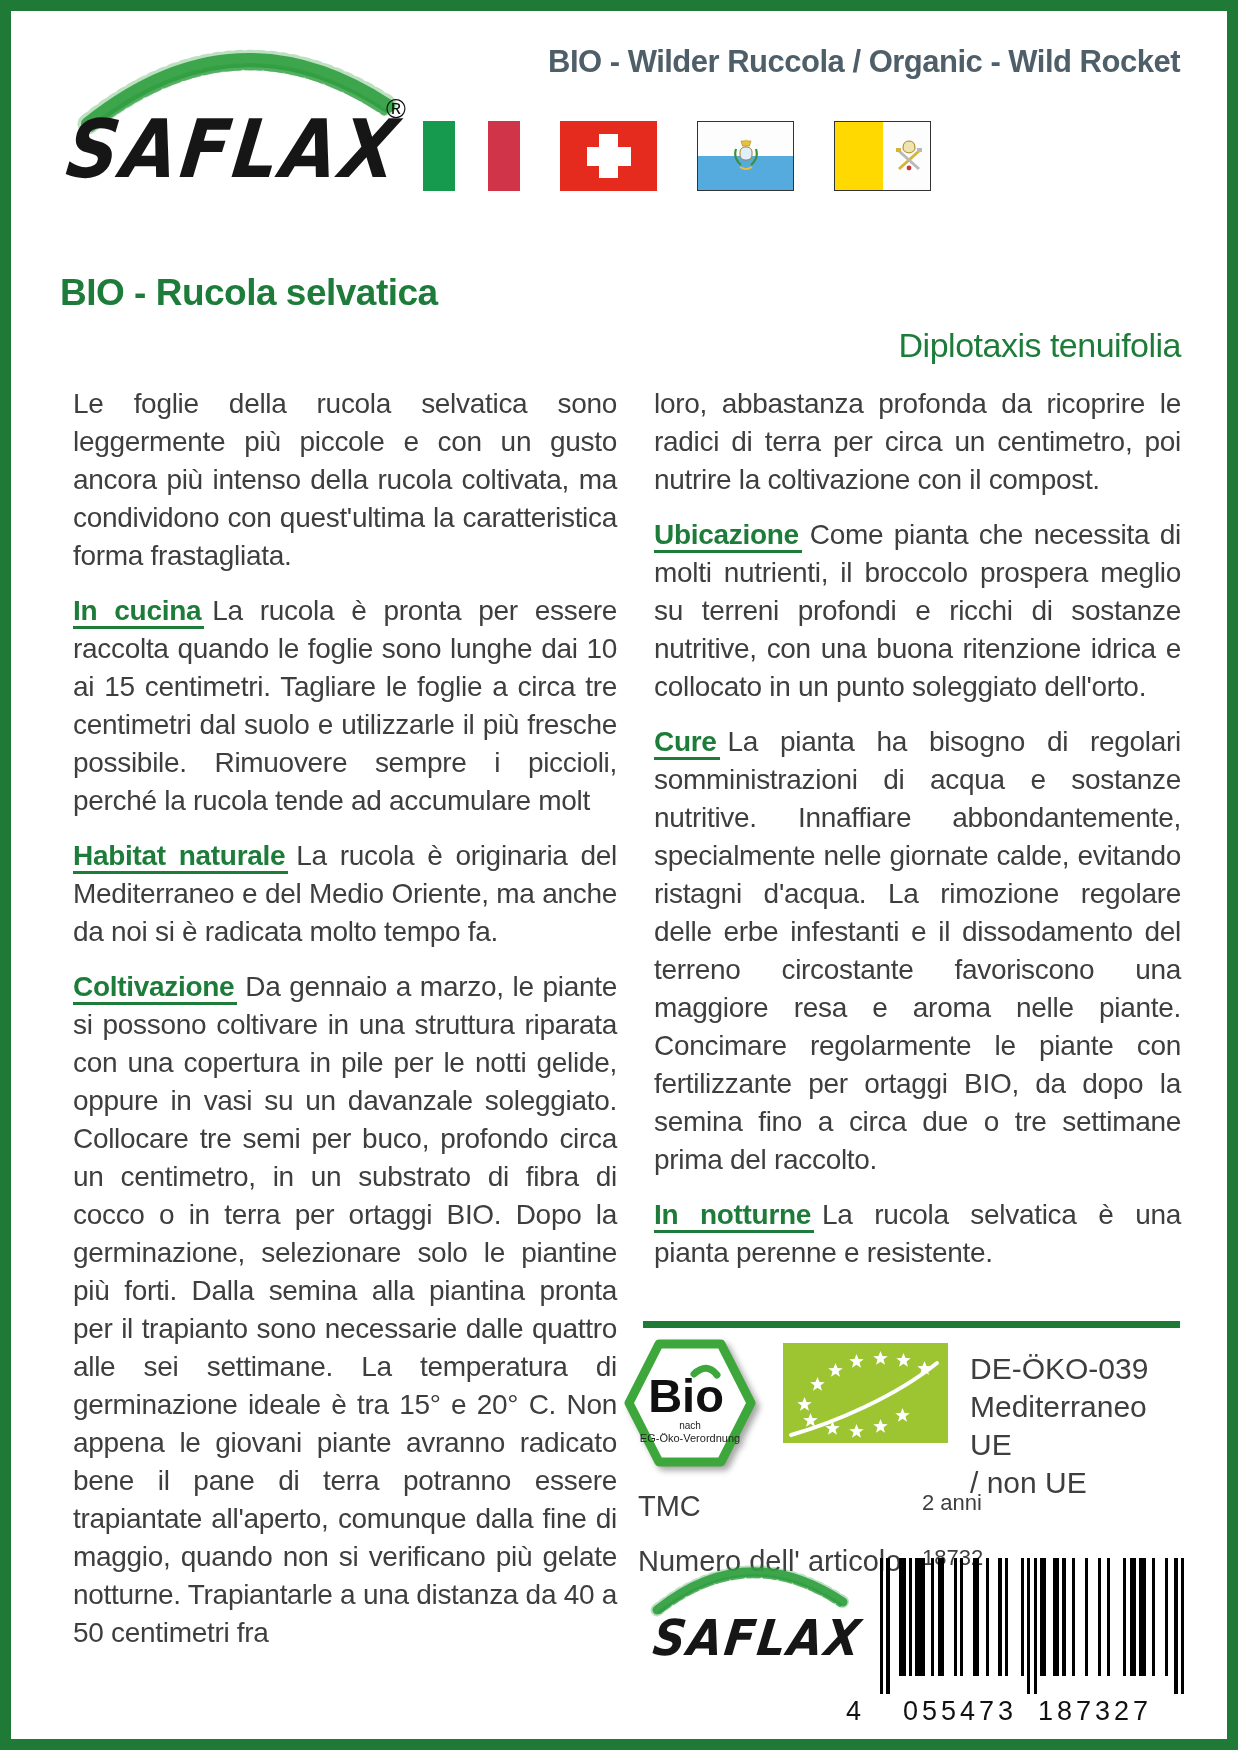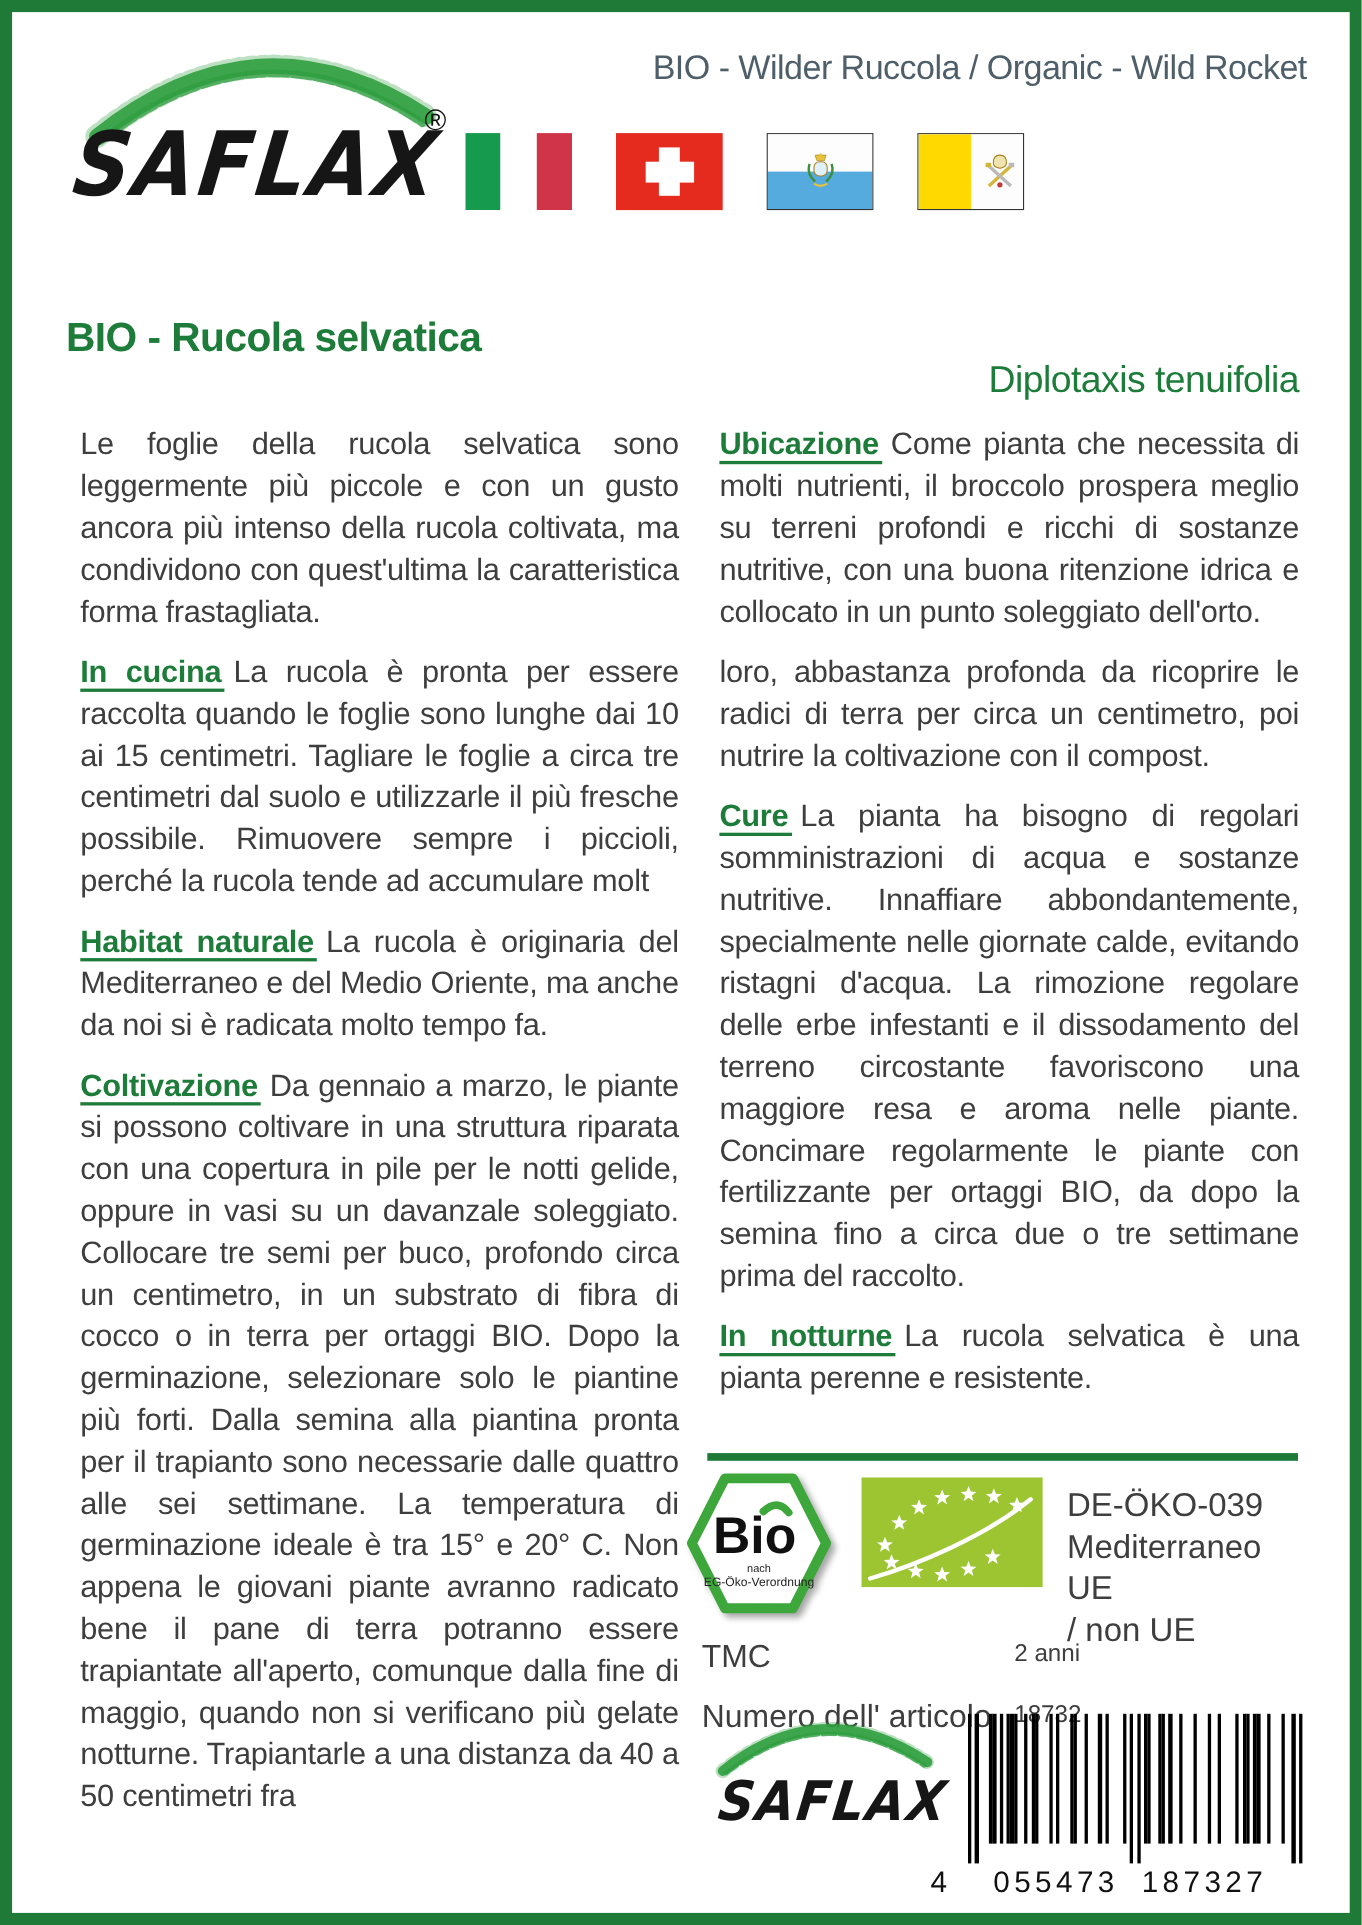--- a/index.html
+++ b/index.html
@@ -10,22 +10,22 @@
     --logo-green:#2f9e3f;
     --eu-green:#9cc531;
     --seal-green:#3ea73b;
   }
   *{box-sizing:border-box;}
   body{margin:0;background:#888;font-family:"Liberation Sans",sans-serif;}
   .page{position:relative;width:1238px;height:1750px;background:#fff;overflow:hidden;margin:0 auto;}
   .frame{position:absolute;inset:0;border:11px solid var(--frame);pointer-events:none;z-index:50;}
 
   
-  .tagline{position:absolute;top:44px;left:540px;width:648px;text-align:right;
-    font-size:31px;font-weight:400;color:var(--tagline);letter-spacing:-0.5px;}
+  .tagline{position:absolute;top:44px;left:540px;width:648px;text-align:center;
+    font-size:31px;font-weight:700;color:var(--tagline);letter-spacing:-0.5px;}
   .logo-arc{position:absolute;left:70px;top:28px;}
   .brand-big{position:absolute;left:62px;top:112px;width:330px;font-size:72px;font-weight:bold;
     font-style:italic;font-family:"DejaVu Sans",sans-serif;color:#161616;letter-spacing:3px;
     transform:skewX(-7deg) scaleY(1.12);transform-origin:left bottom;}
   .registered{position:absolute;left:386px;top:94px;font-size:27px;color:#111;}
 
   .flags{position:absolute;left:423px;top:121px;display:flex;gap:40px;}
   .flag{position:relative;width:97px;height:70px;display:flex;overflow:hidden;}
   .flag .b{flex:1;}
   .flag-it .g{background:#169b4e;} .flag-it .w{background:#fff;} .flag-it .r{background:#cf3448;}
@@ -33,21 +33,21 @@
   .cross-v{position:absolute;left:39px;top:13px;width:19px;height:44px;background:#fff;}
   .cross-h{position:absolute;left:27px;top:26px;width:44px;height:19px;background:#fff;}
   .flag-sm{flex-direction:column;border:1px solid #333;}
   .sm-top{flex:1;background:#fdfdfd;} .sm-bottom{flex:1;background:#55abdd;}
   .sm-emblem{position:absolute;left:34px;top:17px;}
   .flag-va{border:1px solid #333;}
   .va-left{flex:1;background:#ffd900;} .va-right{flex:1;background:#fdfdfd;}
   .va-emblem{position:absolute;left:57px;top:18px;}
 
   
-  .page-title{position:absolute;left:60px;top:272px;font-size:37px;font-weight:bold;color:var(--heading);letter-spacing:-0.5px;margin-top:14px;}
+  .page-title{position:absolute;left:60px;top:272px;font-size:37px;font-weight:bold;color:var(--heading);letter-spacing:-0.5px;}
   .botanical{position:absolute;left:641px;top:326px;width:540px;text-align:right;font-size:34px;color:var(--heading);letter-spacing:-0.5px;}
   .col{position:absolute;top:385px;font-size:28px;line-height:38px;color:var(--body);text-align:justify;hyphens:auto;letter-spacing:-0.3px;}
   .col-left{left:60px;width:557px;}
   .col-right{left:641px;width:540px;}
   .col p{margin:0 0 17px 13px;}
   .lead{color:var(--heading);font-weight:bold;border-bottom:3px solid var(--heading);padding-right:3px;margin-right:8px;}
 
   
   .sep{position:absolute;left:643px;top:1321px;width:537px;height:7px;background:var(--frame);}
   .bio-seal{position:absolute;left:624px;top:1338px;filter:drop-shadow(4px 4px 3px rgba(0,0,0,0.35));}
@@ -131,24 +131,24 @@
     </p>
     <p>
       <span class="lead">Habitat naturale</span><span>La rucola è originaria del Mediterraneo e del Medio Oriente, ma anche da noi si è radicata molto tempo fa.</span>
     </p>
     <p>
       <span class="lead">Coltivazione</span><span>Da gennaio a marzo, le piante si possono coltivare in una struttura riparata con una copertura in pile per le notti gelide, oppure in vasi su un davanzale soleggiato. Collocare tre semi per buco, profondo circa un centimetro, in un substrato di fibra di cocco o in terra per ortaggi BIO. Dopo la germinazione, selezionare solo le piantine più forti. Dalla semina alla piantina pronta per il trapianto sono necessarie dalle quattro alle sei settimane. La temperatura di germinazione ideale è tra 15° e 20° C. Non appena le giovani piante avranno radicato bene il pane di terra potranno essere trapiantate all'aperto, comunque dalla fine di maggio, quando non si verificano più gelate notturne. Trapiantarle a una distanza da 40 a 50 centimetri fra</span>
     </p>
   </div>
 
   <div class="col col-right">
+    <p><span>loro, abbastanza profonda da ricoprire le radici di terra per circa un centimetro, poi nutrire la coltivazione con il compost.</span></p>
     <p>
       <span class="lead">Ubicazione</span><span>Come pianta che necessita di molti nutrienti, il broccolo prospera meglio su terreni profondi e ricchi di sostanze nutritive, con una buona ritenzione idrica e collocato in un punto soleggiato dell'orto.</span>
     </p>
-    <p><span>loro, abbastanza profonda da ricoprire le radici di terra per circa un centimetro, poi nutrire la coltivazione con il compost.</span></p>
     <p>
       <span class="lead">Cure</span><span>La pianta ha bisogno di regolari somministrazioni di acqua e sostanze nutritive. Innaffiare abbondantemente, specialmente nelle giornate calde, evitando ristagni d'acqua. La rimozione regolare delle erbe infestanti e il dissodamento del terreno circostante favoriscono una maggiore resa e aroma nelle piante. Concimare regolarmente le piante con fertilizzante per ortaggi BIO, da dopo la semina fino a circa due o tre settimane prima del raccolto.</span>
     </p>
     <p>
       <span class="lead">In notturne</span><span>La rucola selvatica è una pianta perenne e resistente.</span>
     </p>
   </div>
 
   <div class="sep"></div>
 

